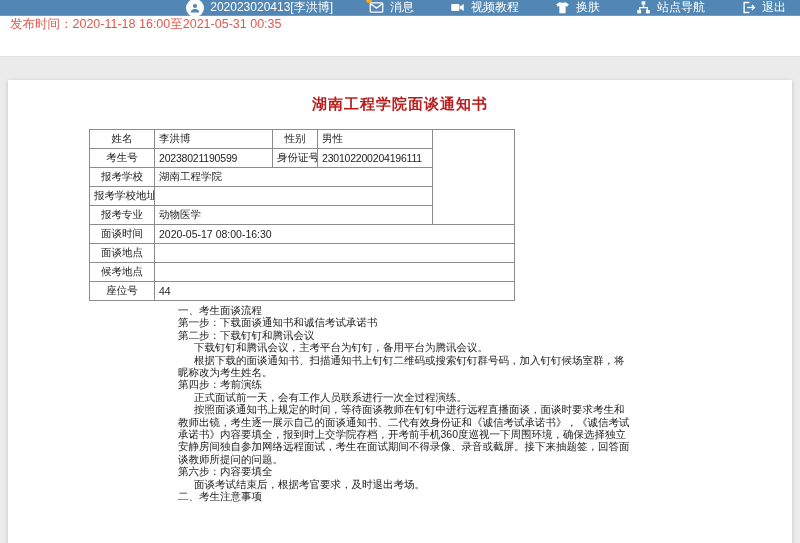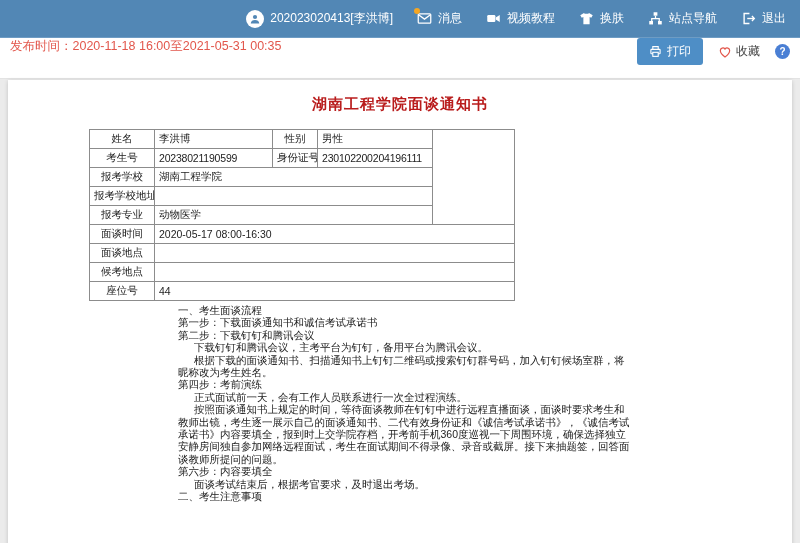--- a/index.html
+++ b/index.html
@@ -6,26 +6,26 @@
   html,body { width: 800px; height: 543px; overflow: hidden; }
   body {
     font-family: "Liberation Sans", sans-serif;
     background: #ebebeb;
     position: relative;
     color: #222;
   }
 
   
   .topbar {
-    height: 38px;
+    height: 16px;
     background: #5287b5;
     display: flex;
     align-items: center;
     justify-content: flex-end;
-    gap: 24px;
+    gap: 36px;
     padding: 0 14px;
     color: #fff;
     font-size: 12px;
     border-bottom: 1px solid #6e9cc4;
   }
   .topbar-item { display: flex; align-items: center; gap: 6px; cursor: pointer; white-space: nowrap; }
   .user-circle {
     width: 18px; height: 18px; border-radius: 50%;
     background: #fff; display: inline-flex; align-items: center; justify-content: center;
   }
@@ -184,37 +184,20 @@
           <path d="M10 12h11"></path>
           <path d="M17.5 8l3.8 4-3.8 4"></path>
         </svg>
     </span>
     <span>退出</span>
   </div>
 </div>
 
 <div class="pubbar">
   <div class="pub-time">发布时间：2020-11-18 16:00至2021-05-31 00:35</div>
-  <div class="pub-actions">
-    <button class="print-btn">
-      <svg viewBox="0 0 24 24" fill="none" stroke="#fff" stroke-width="2">
-          <path d="M7 8V3h10v5"></path>
-          <rect x="3.5" y="8" width="17" height="8" rx="1"></rect>
-          <rect x="7" y="13.5" width="10" height="7.5" fill="#4e8ec6"></rect>
-        </svg>
-      <span>打印</span>
-    </button>
-    <div class="fav">
-      <svg viewBox="0 0 24 24" fill="none" stroke="#e2574c" stroke-width="2">
-          <path d="M12 20.5S4 15 4 9.6A4.4 4.4 0 0 1 12 7a4.4 4.4 0 0 1 8 2.6C20 15 12 20.5 12 20.5z"></path>
-        </svg>
-      <span>收藏</span>
-    </div>
-    <span class="help-circle"></span>
-  </div>
 </div>
 
 <div class="card">
 
   <div class="doc-title">湖南工程学院面谈通知书</div>
 
   <table class="form">
     <colgroup>
       <col style="width:65px">
         <col style="width:118px">

